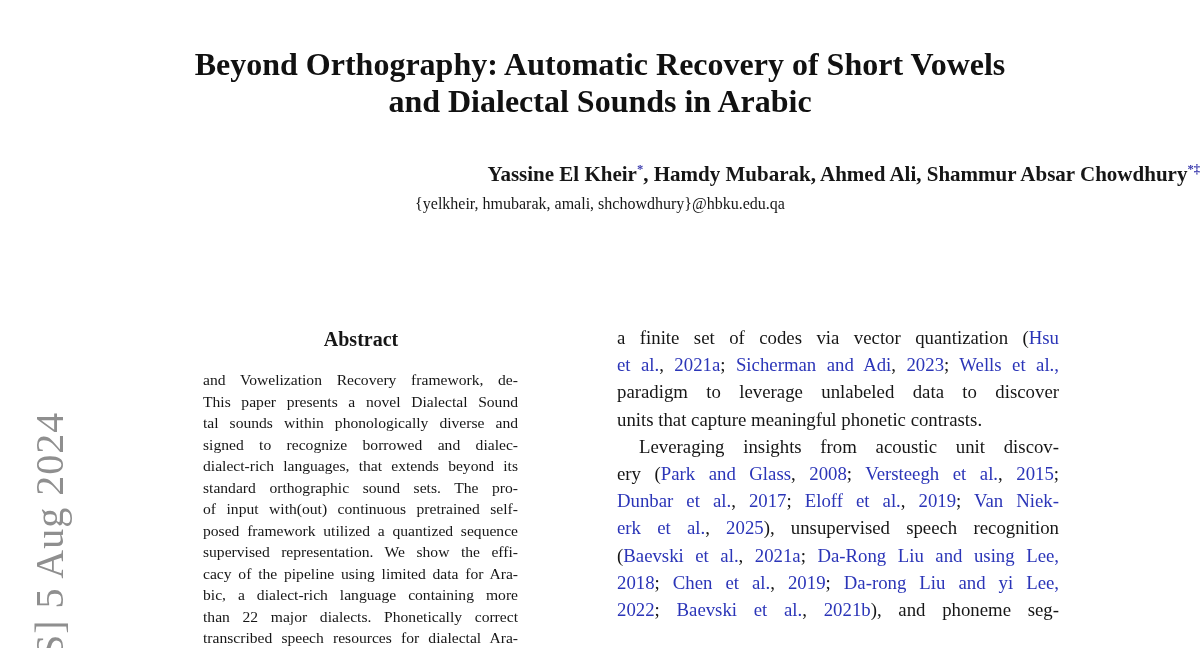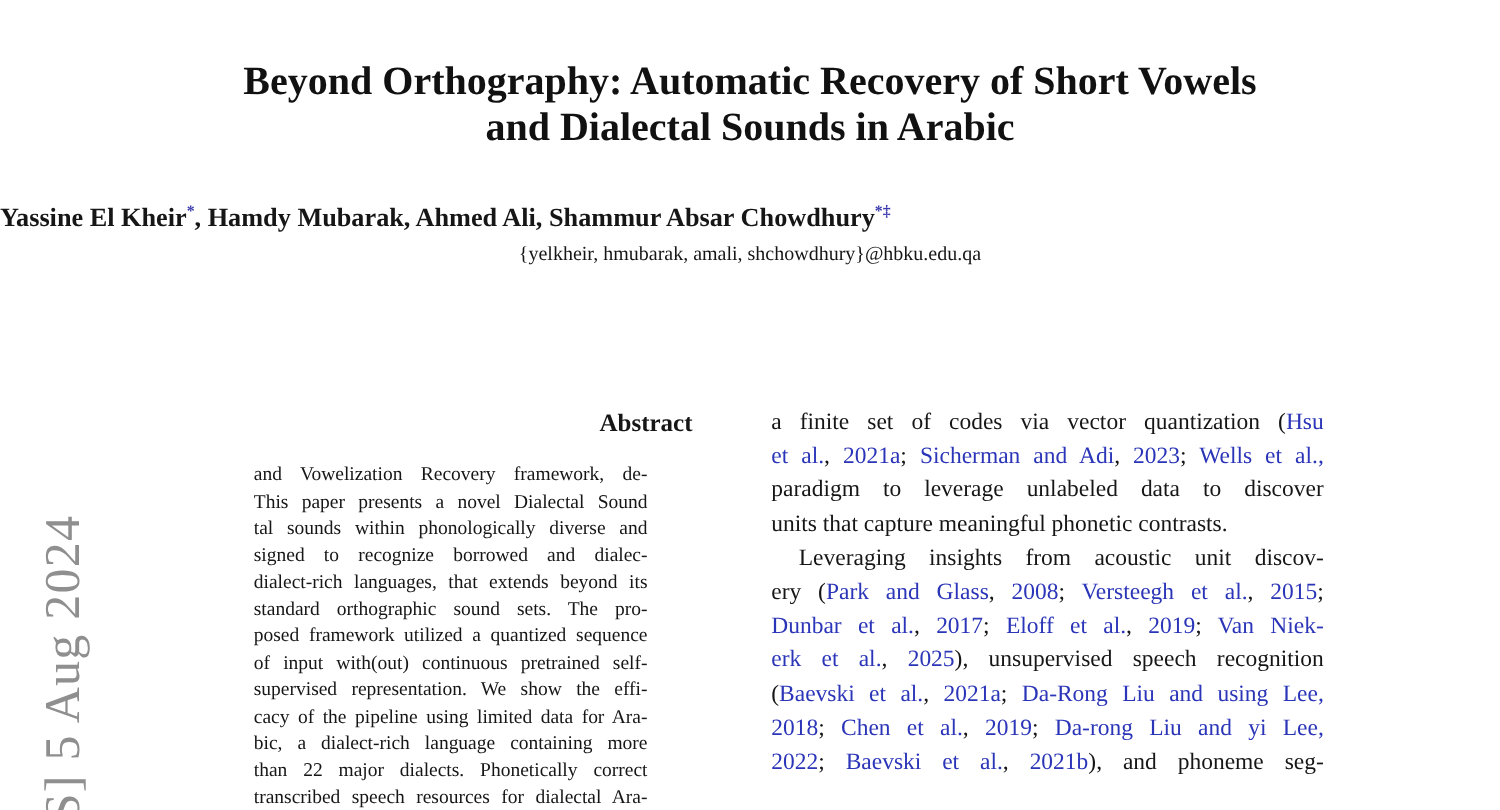--- a/index.html
+++ b/index.html
@@ -34,40 +34,40 @@
     font-weight: bold;
     font-size: 32px;
     line-height: 37px;
     color: #111111;
   }
   .authors {
     position: absolute;
     top: 161px;
     left: 0;
     width: 1200px;
-    text-align: left;
+    text-align: right;
     font-weight: bold;
     font-size: 21px;
     line-height: 27px;
   }
   .email {
     position: absolute;
     top: 191px;
     left: 0;
     width: 1200px;
     text-align: center;
     font-size: 16px;
     line-height: 25px;
   }
   .abs-head {
     position: absolute;
     top: 327px;
     left: 168px;
     width: 386px;
-    text-align: right;
+    text-align: center;
     font-weight: bold;
     font-size: 20px;
     line-height: 24px;
   }
   .abs-body {
     position: absolute;
     top: 369px;
     left: 203px;
     width: 315px;
     font-size: 15.6px;
@@ -118,22 +118,22 @@
 
   <div class="abs-head">Abstract</div>
 
   <div class="abs-body">
       <div class="line">and Vowelization Recovery framework, de-</div>
       <div class="line">This paper presents a novel Dialectal Sound</div>
       <div class="line">tal sounds within phonologically diverse and</div>
       <div class="line">signed to recognize borrowed and dialec-</div>
       <div class="line">dialect-rich languages, that extends beyond its</div>
       <div class="line">standard orthographic sound sets.  The pro-</div>
+      <div class="line">of input with(out) continuous pretrained self-</div>
       <div class="line">posed framework utilized a quantized sequence</div>
-      <div class="line">of input with(out) continuous pretrained self-</div>
       <div class="line">supervised representation.  We show the effi-</div>
       <div class="line">cacy of the pipeline using limited data for Ara-</div>
       <div class="line">bic, a dialect-rich language containing more</div>
       <div class="line">than 22 major dialects.  Phonetically correct</div>
       <div class="line">transcribed speech resources for dialectal Ara-</div>
     </div>
 
   <div class="intro-col">
       <div class="line"><span class="seg-k">a finite set of codes via vector quantization (</span><span class="seg-c">Hsu</span></div>
       <div class="line"><span class="seg-c">et al.</span><span class="seg-k">, </span><span class="seg-c">2021a</span><span class="seg-k">; </span><span class="seg-c">Sicherman and Adi</span><span class="seg-k">, </span><span class="seg-c">2023</span><span class="seg-k">; </span><span class="seg-c">Wells et al.,</span></div>

